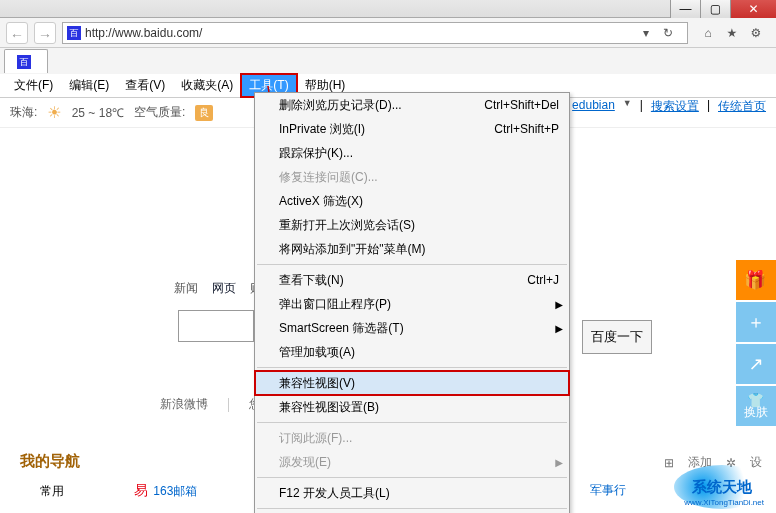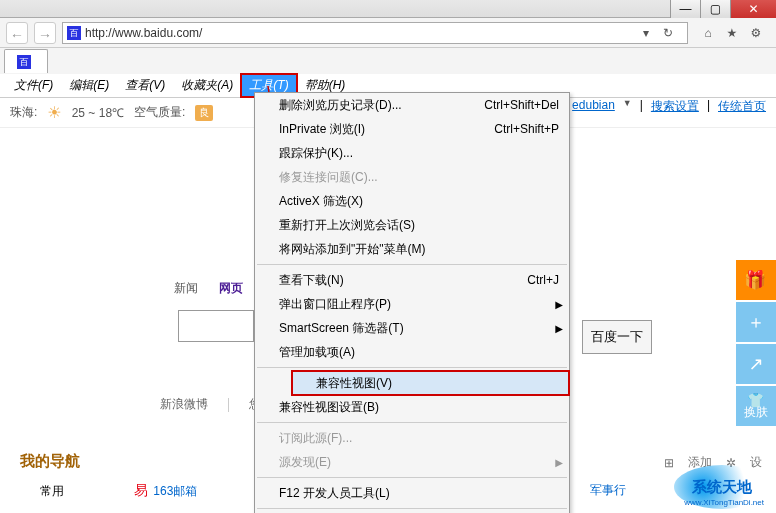--- a/index.html
+++ b/index.html
@@ -20,46 +20,46 @@
 .refresh-btn { width: 20px; color: #555; }
 .ie-tools { display: flex; gap: 8px; padding: 0 6px; color: #555; }
 .ie-tools span { width: 16px; height: 16px; display: inline-flex; align-items: center; justify-content: center; }
 
 
 .tab-row { height: 26px; background: #f4f4f4; display: flex; align-items: center; padding: 0 4px; }
 .tab { height: 24px; background: #fff; border: 1px solid #aaa; border-bottom: none; padding: 0 12px; display: flex; align-items: center; gap: 4px; border-radius: 2px 2px 0 0; }
 
 
 .menu-bar { height: 24px; background: #fff; display: flex; align-items: center; border-bottom: 1px solid #ccc; padding-left: 6px; }
-.menu-item { padding: 3px 8px; cursor: default; font-style: italic; }
+.menu-item { padding: 3px 8px; cursor: default; }
 .menu-item.active { background: #3399ff; color: #fff; outline: 2px solid #c00; outline-offset: -1px; }
 
 
 .info-bar { height: 30px; display: flex; align-items: center; padding: 0 10px; gap: 10px; font-size: 12px; color: #555; border-bottom: 1px solid #eee; }
 .weather-ico { color: #f0ad4e; font-size: 16px; }
 .aqi-badge { background: #f0ad4e; color: #fff; padding: 1px 4px; font-size: 10px; border-radius: 2px; }
 
 
 .dropdown { position: absolute; left: 254px; top: 92px; width: 316px; background: #f5f5f5; border: 1px solid #999; box-shadow: 2px 2px 4px rgba(0,0,0,.2); z-index: 100; }
 .dd-item { height: 24px; display: flex; align-items: center; padding: 0 10px 0 24px; position: relative; gap: 12px; }
 .dd-item.disabled { color: #999; }
 .dd-item .shortcut { margin-left: auto; }
-.dd-item.highlighted { background: #d6e7f7; outline: 2px solid #c00; outline-offset: -1px; margin-left: 37px; }
+.dd-item.highlighted { background: #d6e7f7; outline: 2px solid #c00; outline-offset: -1px; }
 .dd-sep { height: 1px; background: #ccc; margin: 3px 2px; }
 .dd-item .arrow { position: absolute; right: 6px; font-size: 10px; }
 
 
 .right-links { position: absolute; right: 10px; top: 98px; display: flex; gap: 8px; font-size: 12px; justify-content: center; }
 .right-links a { color: #0066cc; text-decoration: underline; cursor: pointer; }
 .dd-arrow { color: #555; font-size: 9px; }
 
 
-.baidu-nav { position: absolute; left: 174px; top: 280px; display: flex; gap: 21px; font-size: 13px; }
+.baidu-nav { position: absolute; left: 174px; top: 280px; display: flex; gap: 14px; font-size: 13px; }
 .baidu-nav span { color: #555; }
-.baidu-nav span.active { color: #4c1d95; font-weight: bold; }
+.baidu-nav span.active { color: #0f172a; font-weight: normal; }
 
 
 .search-area { position: absolute; left: 178px; top: 310px; display: flex; align-items: center; }
 .search-input { width: 76px; height: 32px; border: 1px solid #999; padding: 0 6px; }
 .search-btn { position: absolute; left: 582px; top: 320px; width: 70px; height: 34px; background: #f5f5f5; border: 1px solid #999; font-size: 13px; }
 
 
 .side-panel { position: absolute; right: 0; top: 260px; width: 40px; display: flex; flex-direction: column; gap: 2px; }
 .sp-item { width: 40px; height: 40px; display: flex; align-items: center; justify-content: center; color: #fff; font-size: 18px; }
 .sp-orange { background: #ff8a00; }

